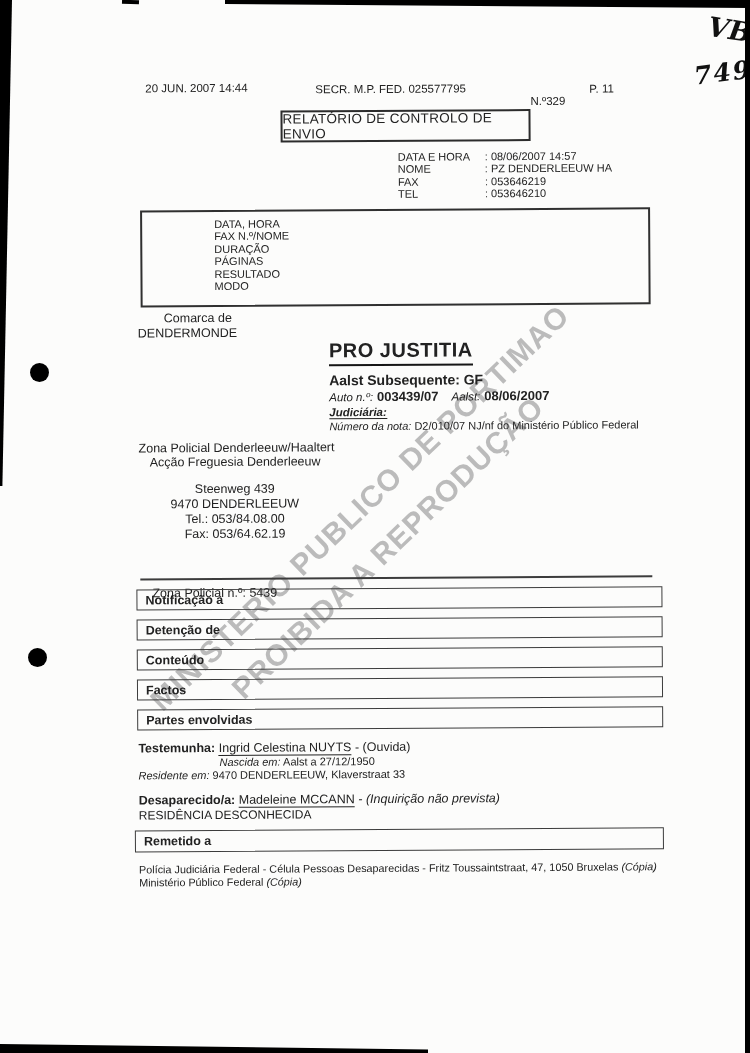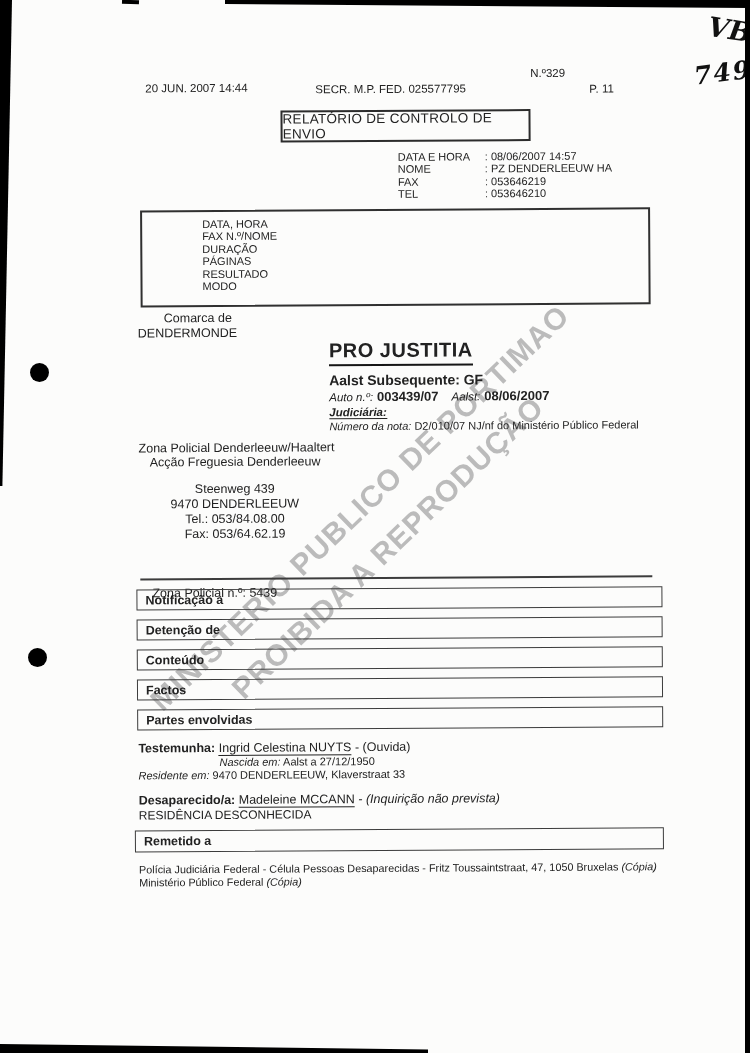--- a/index.html
+++ b/index.html
@@ -17,34 +17,34 @@
   .wm2{left:388px;top:548px;transform:translate(-50%,-50%) rotate(-44deg);}
   
   .content{position:absolute;inset:0;z-index:3;transform:rotate(-0.35deg);}
   .abs{position:absolute;}
   .it{font-style:italic;}
   .bd{font-weight:bold;}
   .ul{border-bottom:1.2px solid #222;padding-bottom:0px;}
   
   .fh-date{left:148px;top:81px;font-size:11.5px;}
   .fh-sender{left:318px;top:83px;font-size:11.5px;}
-  .fh-n{left:533px;top:68px;font-size:11.5px;}
+  .fh-n{left:533px;top:96px;font-size:11.5px;}
   .fh-p{left:592px;top:84px;font-size:11.5px;}
   
   .title-box{
     left:283px;top:110px;width:246px;height:28px;border:2px solid #2c2c2c;
     display:flex;align-items:center;justify-content:center;
     font-size:13.5px;letter-spacing:.3px;
   }
   
   .fax-meta{left:400px;top:151px;font-size:11px;line-height:12.3px;}
   .fax-meta .lbl{display:inline-block;width:87px;}
   
   .tx-box{left:142px;top:209px;width:506px;height:93px;border:2px solid #303030;}
-  .tx-labels{position:absolute;left:60px;top:6px;font-size:11px;line-height:12.4px;}
+  .tx-labels{position:absolute;left:72px;top:6px;font-size:11px;line-height:12.4px;}
   .tx-values{position:absolute;left:262px;top:6px;font-size:11px;line-height:12.4px;}
   .tx-labels span,.tx-values span{display:block;}
   
   .comarca{left:139px;top:310px;font-size:12.5px;line-height:14.5px;}
   .comarca .l1{margin-left:26px;display:block;}
   
   .pj-title{left:330px;top:339px;font-size:20px;font-weight:bold;letter-spacing:.5px;
     border-bottom:2.5px solid #161616;padding-bottom:2px;}
   .pj-sub{left:330px;top:372px;font-size:14px;font-weight:bold;}
   .pj-auto{left:330px;top:389px;font-size:11.5px;}

